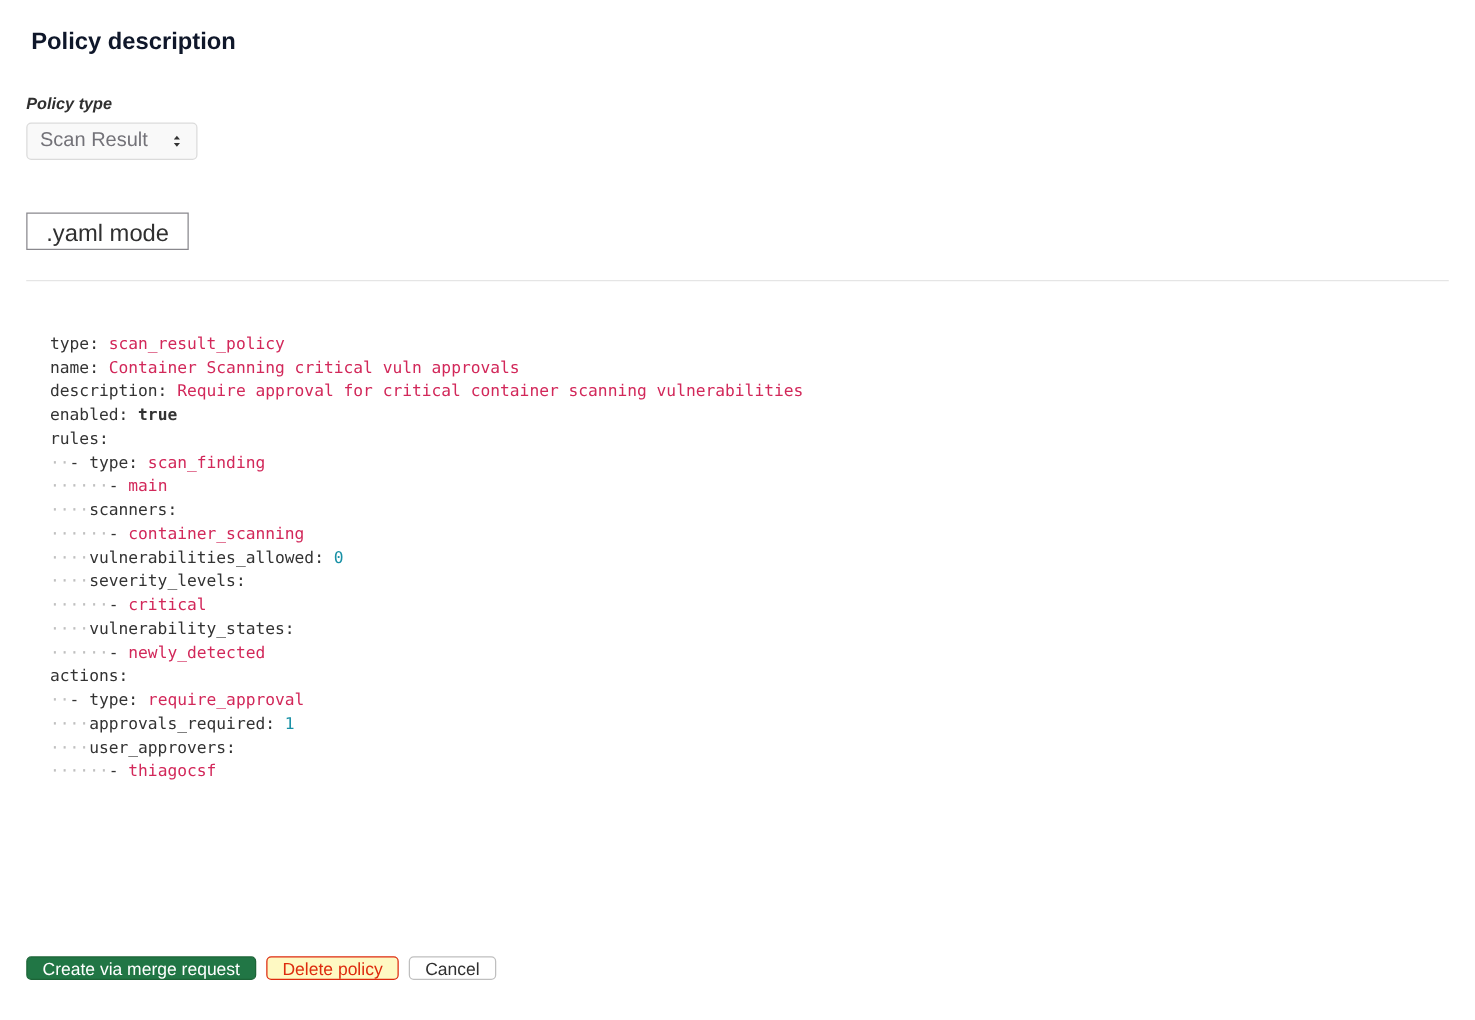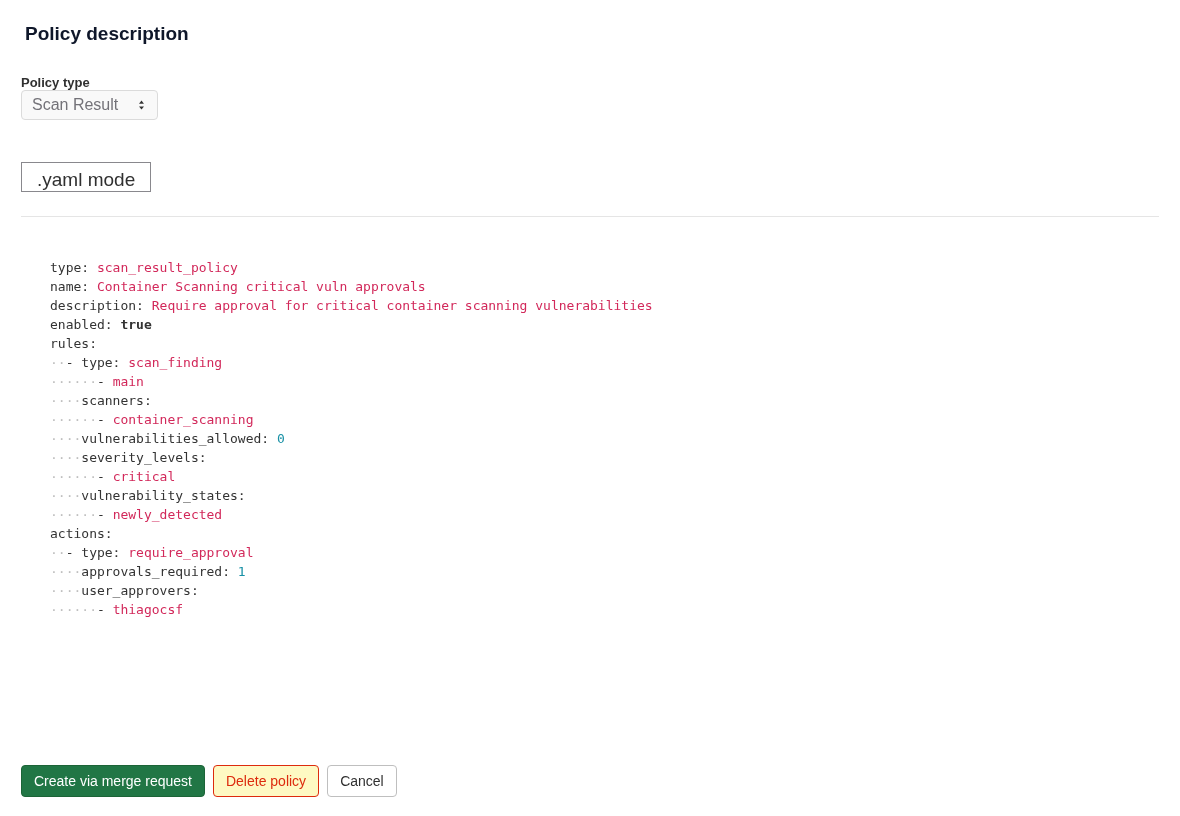--- a/index.html
+++ b/index.html
@@ -13,21 +13,21 @@
   .page { padding: 18px 21px 0 21px; }
 
   .page-title {
     margin: 4px; font-size: 19px; line-height: 23px;
     font-weight: bold; color: #0f172a;
   }
 
   .form-group { margin-top: 30px; }
   .field-label {
     display: block; font-size: 13px; font-weight: bold;
-    color: #303030; 
+    color: #303030; margin-bottom: 8px; font-style: italic;
   }
   .select-control {
     width: 137px; height: 30px;
     display: inline-flex; align-items: center; justify-content: space-between;
     padding: 0 10px;
     background: #f9f9f9;
     border: 1px solid #dbdbdb; border-radius: 4px;
     font-size: 16px; color: #737278;
     font-family: "Liberation Sans", sans-serif;
     cursor: pointer;
@@ -44,38 +44,38 @@
     font-family: "Liberation Sans", sans-serif;
     cursor: pointer;
   }
 
   .divider {
     margin: 24px 0 0 0;
     border: none; border-top: 1px solid #e5e5e5;
   }
 
   .editor {
-    margin-top: 41px; margin-left: 29px;
+    margin-top: 41px; margin-left: 19px;
     font-family: "DejaVu Sans Mono", "Liberation Mono", monospace;
     font-size: 13px; line-height: 19px;
     min-height: 380px;
     cursor: text;
   }
   .code-line { white-space: pre; height: 19px; }
   .tok-k { color: #333333; }
   .tok-s { color: #d2285a; }
   .tok-n { color: #1790a5; }
   .tok-b { color: #333333; font-weight: bold; }
   .tok-w { color: #bfbfbf; }
   .tok-d { color: #333333; }
   .tok-p { color: #333333; }
 
   .footer { position: absolute; left: 21px; top: 765px; display: flex; }
   .btn {
-    height: 32px; padding: 0 12px;
+    height: 19px; padding: 0 12px;
     display: inline-flex; align-items: center;
     border-radius: 4px; font-size: 14px;
     font-family: "Liberation Sans", sans-serif;
     margin-right: 8px; cursor: pointer;
   }
   .btn-confirm { background: #217645; border: 1px solid #1c6437; color: #ffffff; }
   .btn-danger-secondary { background: #fef9c3; border: 1px solid #dd2b0e; color: #dd2b0e; }
   .btn-default { background: #ffffff; border: 1px solid #bfbfbf; color: #303030; }
 </style>
 </head>

